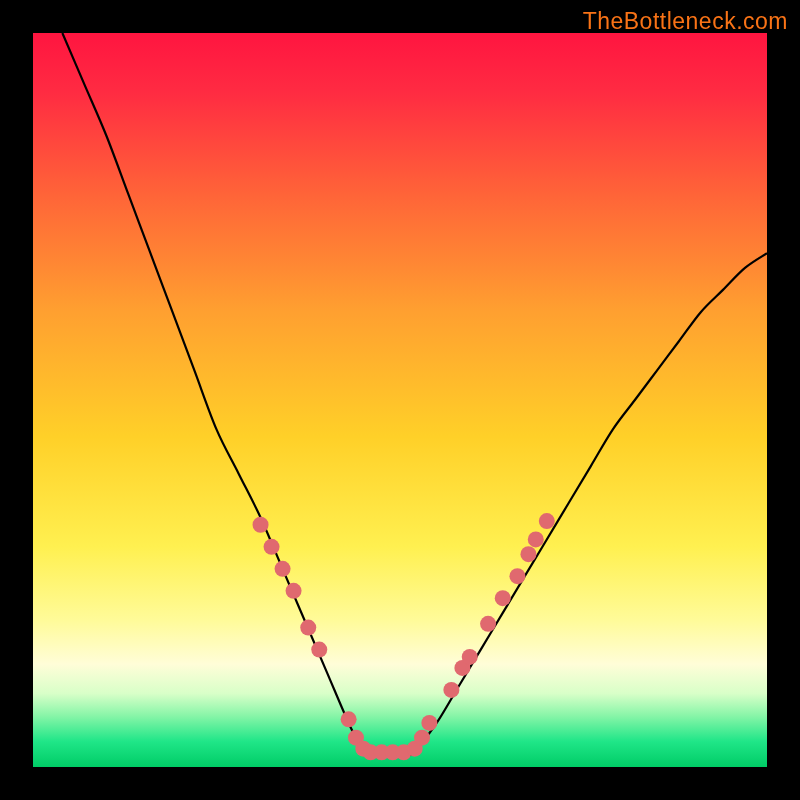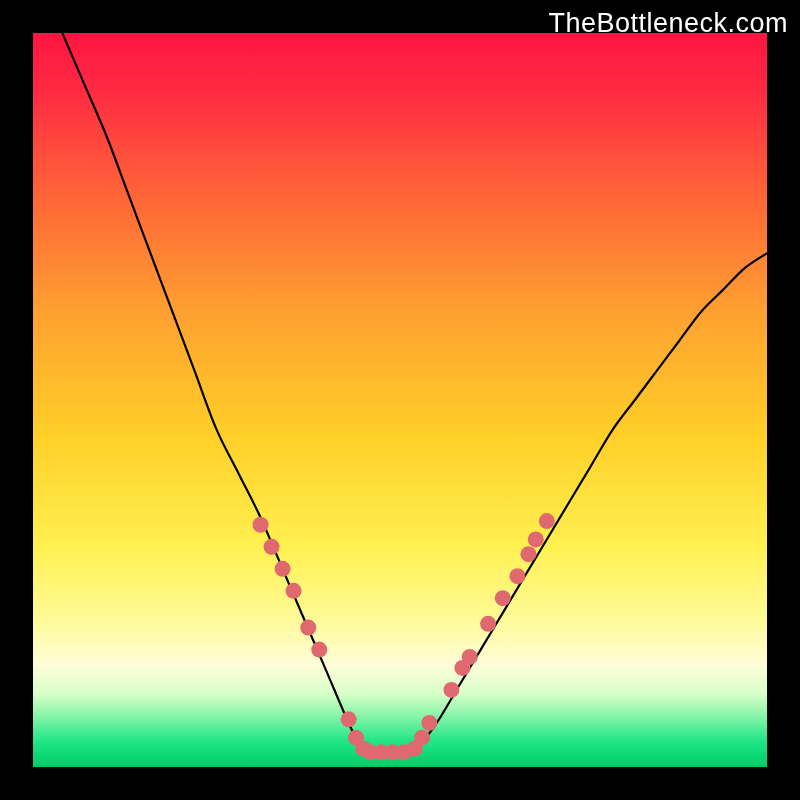--- a/index.html
+++ b/index.html
@@ -1,17 +1,17 @@
 <!DOCTYPE html>
 <html><head>
 <meta charset="utf-8">
 <style>
   * { margin: 0; padding: 0; box-sizing: border-box; }
   body { width: 800px; height: 800px; background: #000; font-family: Arial, sans-serif; position: relative; }
-  .watermark { position: absolute; top: 8px; right: 12px; color: #ffffff; font-size: 27px; font-weight: 500; z-index: 10; letter-spacing: 0.5px; }
+  .watermark { position: absolute; top: 8px; right: 12px; color: #f97316; font-size: 23px; font-weight: 500; z-index: 10; letter-spacing: 0.5px; }
   .frame { position: absolute; left: 33px; top: 33px; width: 734px; height: 734px; overflow: hidden; }
   .plot-bg { position: absolute; left: 0; top: 0; width: 100%; height: 100%; }
   .curves { position: absolute; left: 0; top: 0; width: 100%; height: 100%; }
 </style>
 </head>
 <body>
 
 <div class="watermark">TheBottleneck.com</div>
 
 <div class="frame">

